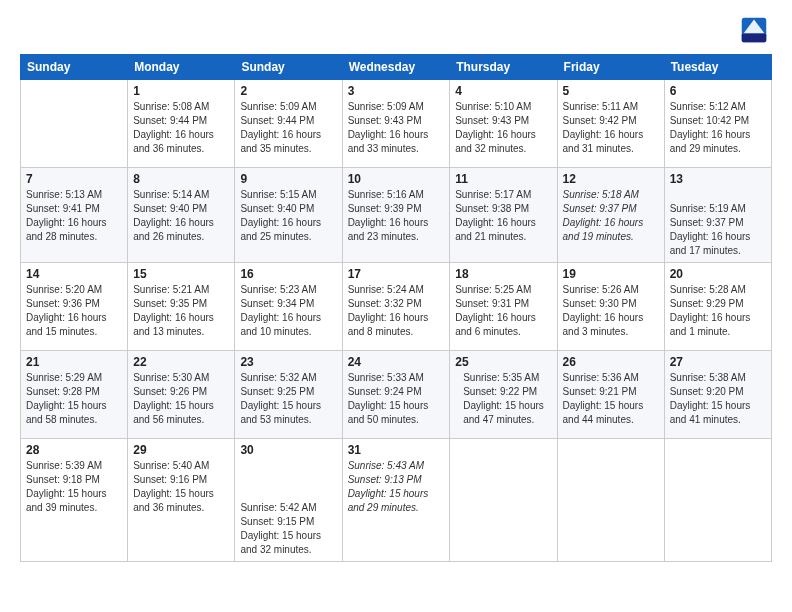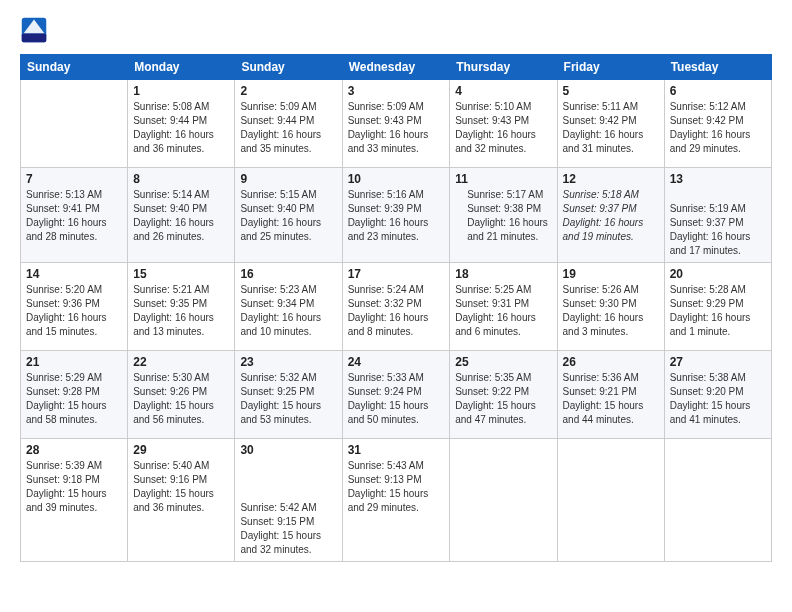--- a/index.html
+++ b/index.html
@@ -9,20 +9,21 @@
       font-family: Arial, sans-serif;
       background: #fff;
       overflow: hidden;
     }
     .page {
       width: 792px;
       height: 456px;
       padding: 16px 20px 16px 20px;
       display: flex;
       flex-direction: column;
+      align-items: flex-end;
     }
     .header {
       display: flex;
       justify-content: space-between;
       align-items: flex-start;
       margin-bottom: 10px;
     }
     .logo {
       display: flex;
       align-items: center;
@@ -164,21 +165,21 @@
           <td>
             <span class="day-num">5</span>
             <div class="day-info" style="white-space: pre-line;">Sunrise: 5:11 AM
 Sunset: 9:42 PM
 Daylight: 16 hours
 and 31 minutes.</div>
           </td>
           <td>
             <span class="day-num">6</span>
             <div class="day-info" style="white-space: pre-line;">Sunrise: 5:12 AM
-Sunset: 9:42 PM
+Sunset: 10:42 PM
 Daylight: 16 hours
 and 29 minutes.</div>
           </td>
         </tr>
         <tr>
           <td>
             <span class="day-num">7</span>
             <div class="day-info" style="white-space: pre-line;">Sunrise: 5:13 AM
 Sunset: 9:41 PM
 Daylight: 16 hours
@@ -200,21 +201,21 @@
           </td>
           <td>
             <span class="day-num">10</span>
             <div class="day-info" style="white-space: pre-line;">Sunrise: 5:16 AM
 Sunset: 9:39 PM
 Daylight: 16 hours
 and 23 minutes.</div>
           </td>
           <td>
             <span class="day-num">11</span>
-            <div class="day-info" style="white-space: pre-line; margin-left: 12px;">Sunrise: 5:17 AM
+            <div class="day-info" style="white-space: pre-line;">Sunrise: 5:17 AM
 Sunset: 9:38 PM
 Daylight: 16 hours
 and 21 minutes.</div>
           </td>
           <td>
             <span class="day-num">12</span>
             <div class="day-info" style="white-space: pre-line; font-style: italic;">Sunrise: 5:18 AM
 Sunset: 9:37 PM
 Daylight: 16 hours
 and 19 minutes.</div>
@@ -302,21 +303,21 @@
           </td>
           <td>
             <span class="day-num">24</span>
             <div class="day-info" style="white-space: pre-line;">Sunrise: 5:33 AM
 Sunset: 9:24 PM
 Daylight: 15 hours
 and 50 minutes.</div>
           </td>
           <td>
             <span class="day-num">25</span>
-            <div class="day-info" style="white-space: pre-line;">Sunrise: 5:35 AM
+            <div class="day-info" style="white-space: pre-line; margin-left: 8px;">Sunrise: 5:35 AM
 Sunset: 9:22 PM
 Daylight: 15 hours
 and 47 minutes.</div>
           </td>
           <td>
             <span class="day-num">26</span>
             <div class="day-info" style="white-space: pre-line;">Sunrise: 5:36 AM
 Sunset: 9:21 PM
 Daylight: 15 hours
 and 44 minutes.</div>
@@ -346,21 +347,21 @@
           </td>
           <td>
             <span class="day-num">30</span>
             <div class="day-info" style="white-space: pre-line; margin-top: 44px;">Sunrise: 5:42 AM
 Sunset: 9:15 PM
 Daylight: 15 hours
 and 32 minutes.</div>
           </td>
           <td>
             <span class="day-num">31</span>
-            <div class="day-info" style="white-space: pre-line;">Sunrise: 5:43 AM
+            <div class="day-info" style="white-space: pre-line; font-style: italic;">Sunrise: 5:43 AM
 Sunset: 9:13 PM
 Daylight: 15 hours
 and 29 minutes.</div>
           </td>
           <td class="empty-cell"></td>
           <td class="empty-cell"></td>
           <td class="empty-cell"></td>
         </tr>
       </tbody>
   </table>

